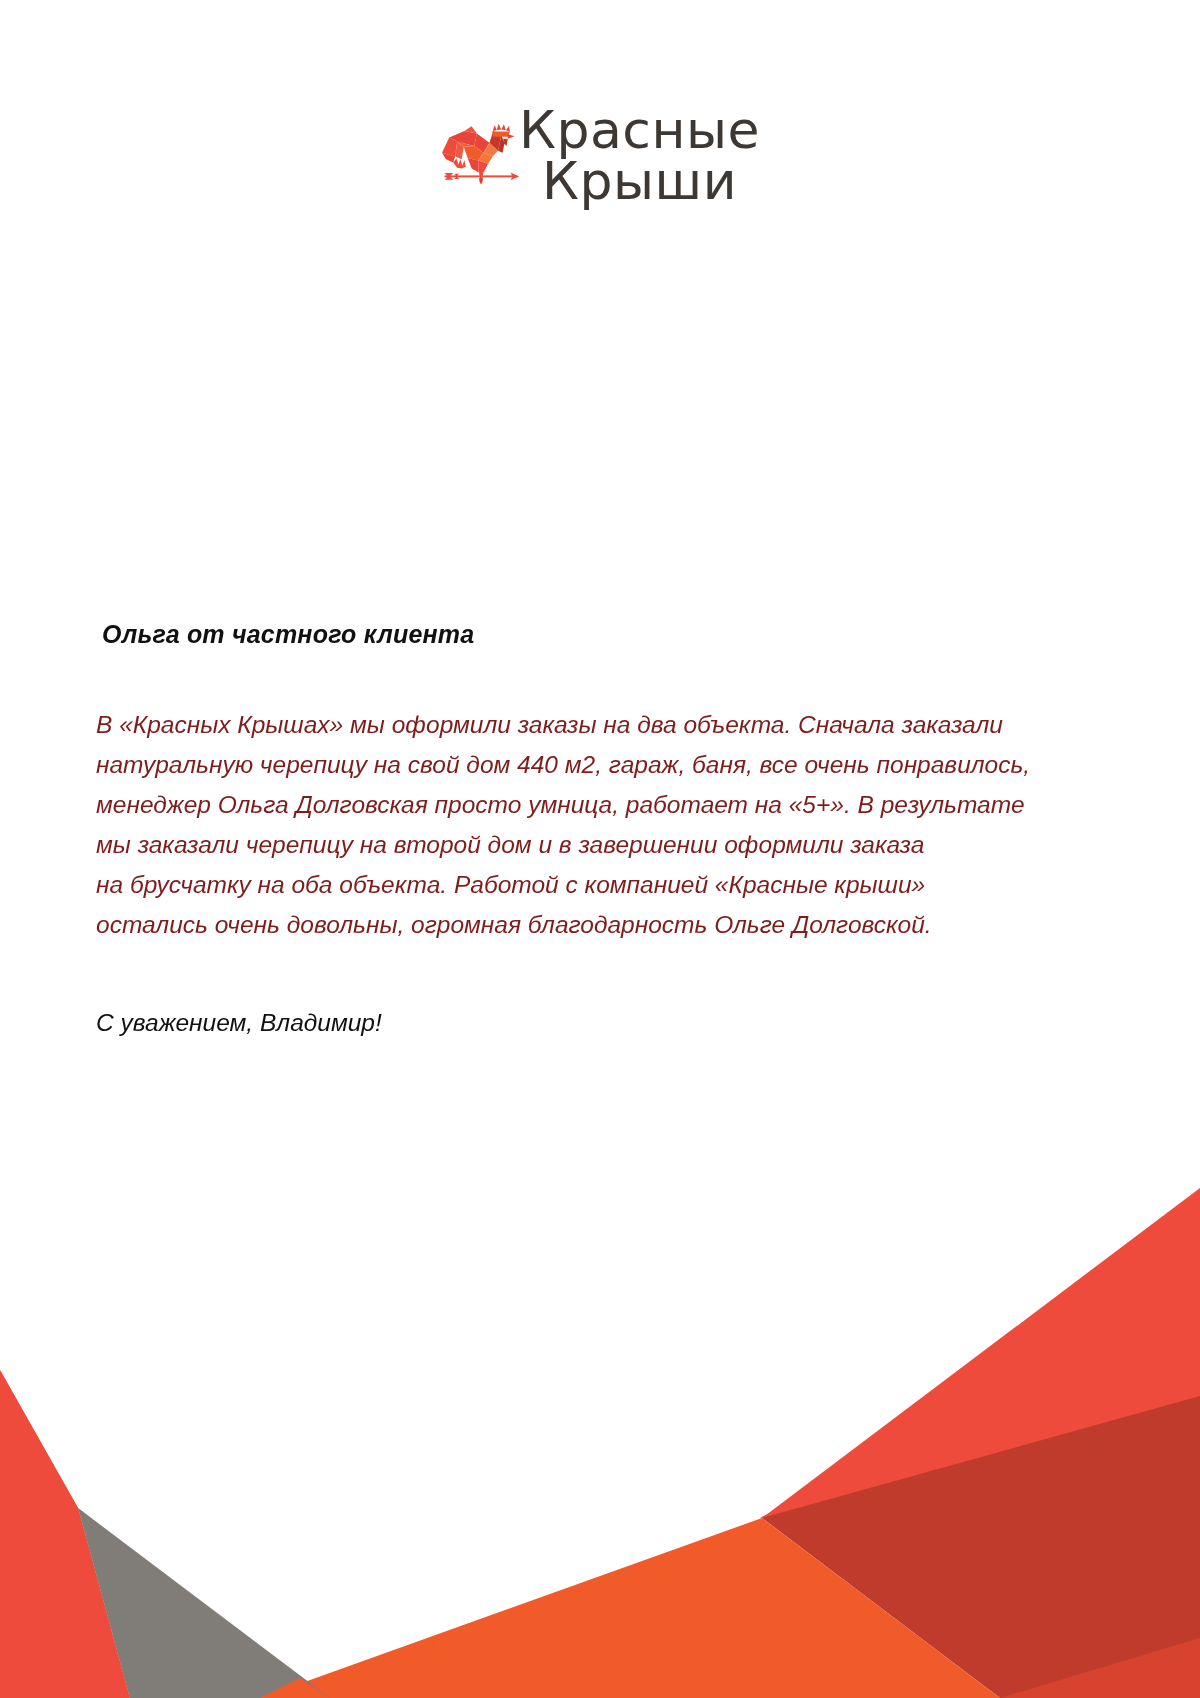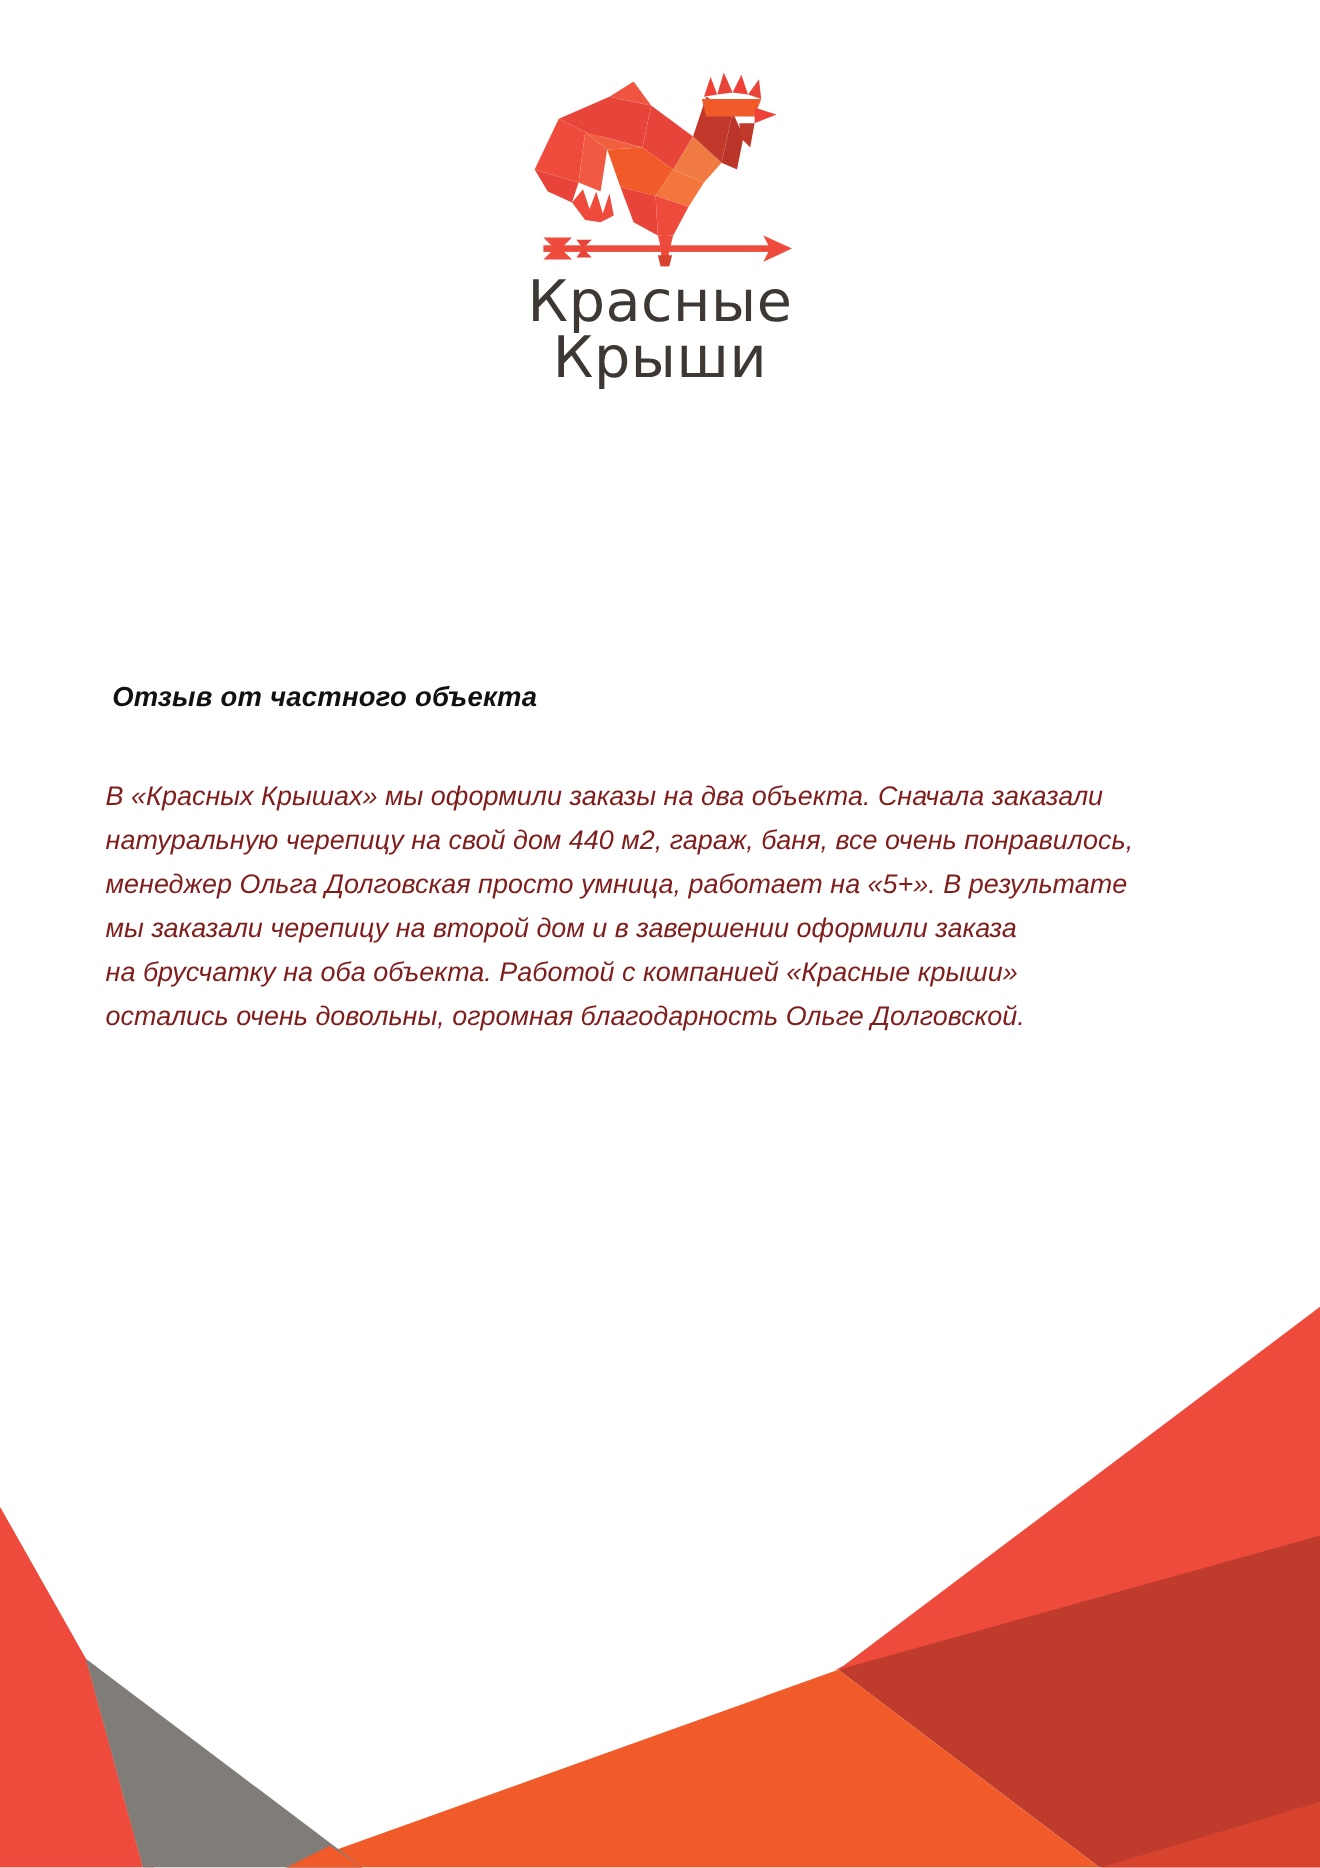--- a/index.html
+++ b/index.html
@@ -32,21 +32,21 @@
     align-items: center;
     justify-content: flex-start;
   }
   .logo-block {
     position: absolute;
     left: 50%;
     top: 62px;
     transform: translateX(-50%);
     width: 320px;
     display: flex;
-    flex-direction: column;
+    flex-direction: row;
     align-items: center;
   }
   .logo-mark {
     width: 240px;
     height: 180px;
     display: block;
   }
   .logo-wordmark {
     margin-top: 8px;
     text-align: center;
@@ -163,27 +163,28 @@
       </svg>
 
       <div class="logo-wordmark">
         <span class="logo-word-line">Красные</span>
         <span class="logo-word-line">Крыши</span>
       </div>
     </div>
   </div>
 
   <div class="content">
-    <h1 class="doc-heading">Отзыв от частного объекта</h1>
+    <h1 class="doc-heading">Ольга от частного клиента</h1>
     <p class="doc-paragraph">В «Красных Крышах» мы оформили заказы на два объекта. Сначала заказали
 натуральную черепицу на свой дом 440 м2, гараж, баня, все очень понравилось,
 менеджер Ольга Долговская просто умница, работает на «5+». В результате
 мы заказали черепицу на второй дом и в завершении оформили заказа
 на брусчатку на оба объекта. Работой с компанией «Красные крыши»
 остались очень довольны, огромная благодарность Ольге Долговской.</p>
+    <p class="doc-signoff">С уважением, Владимир!</p>
   </div>
 
   <svg class="footer-art" viewBox="0 0 1200 620" preserveAspectRatio="none" aria-hidden="true">
 
     <polygon points="1200,112 1200,420 760,440 1040,300" fill="#ee4b3c"></polygon>
     <polygon points="760,440 1040,300 1200,420 1200,300" fill="#ee4b3c"></polygon>
     <polygon points="1200,112 760,440 0,400 0,302" fill="none"></polygon>
 
     <polygon points="1200,110 1200,318 762,440" fill="#ee4b3c"></polygon>
 

